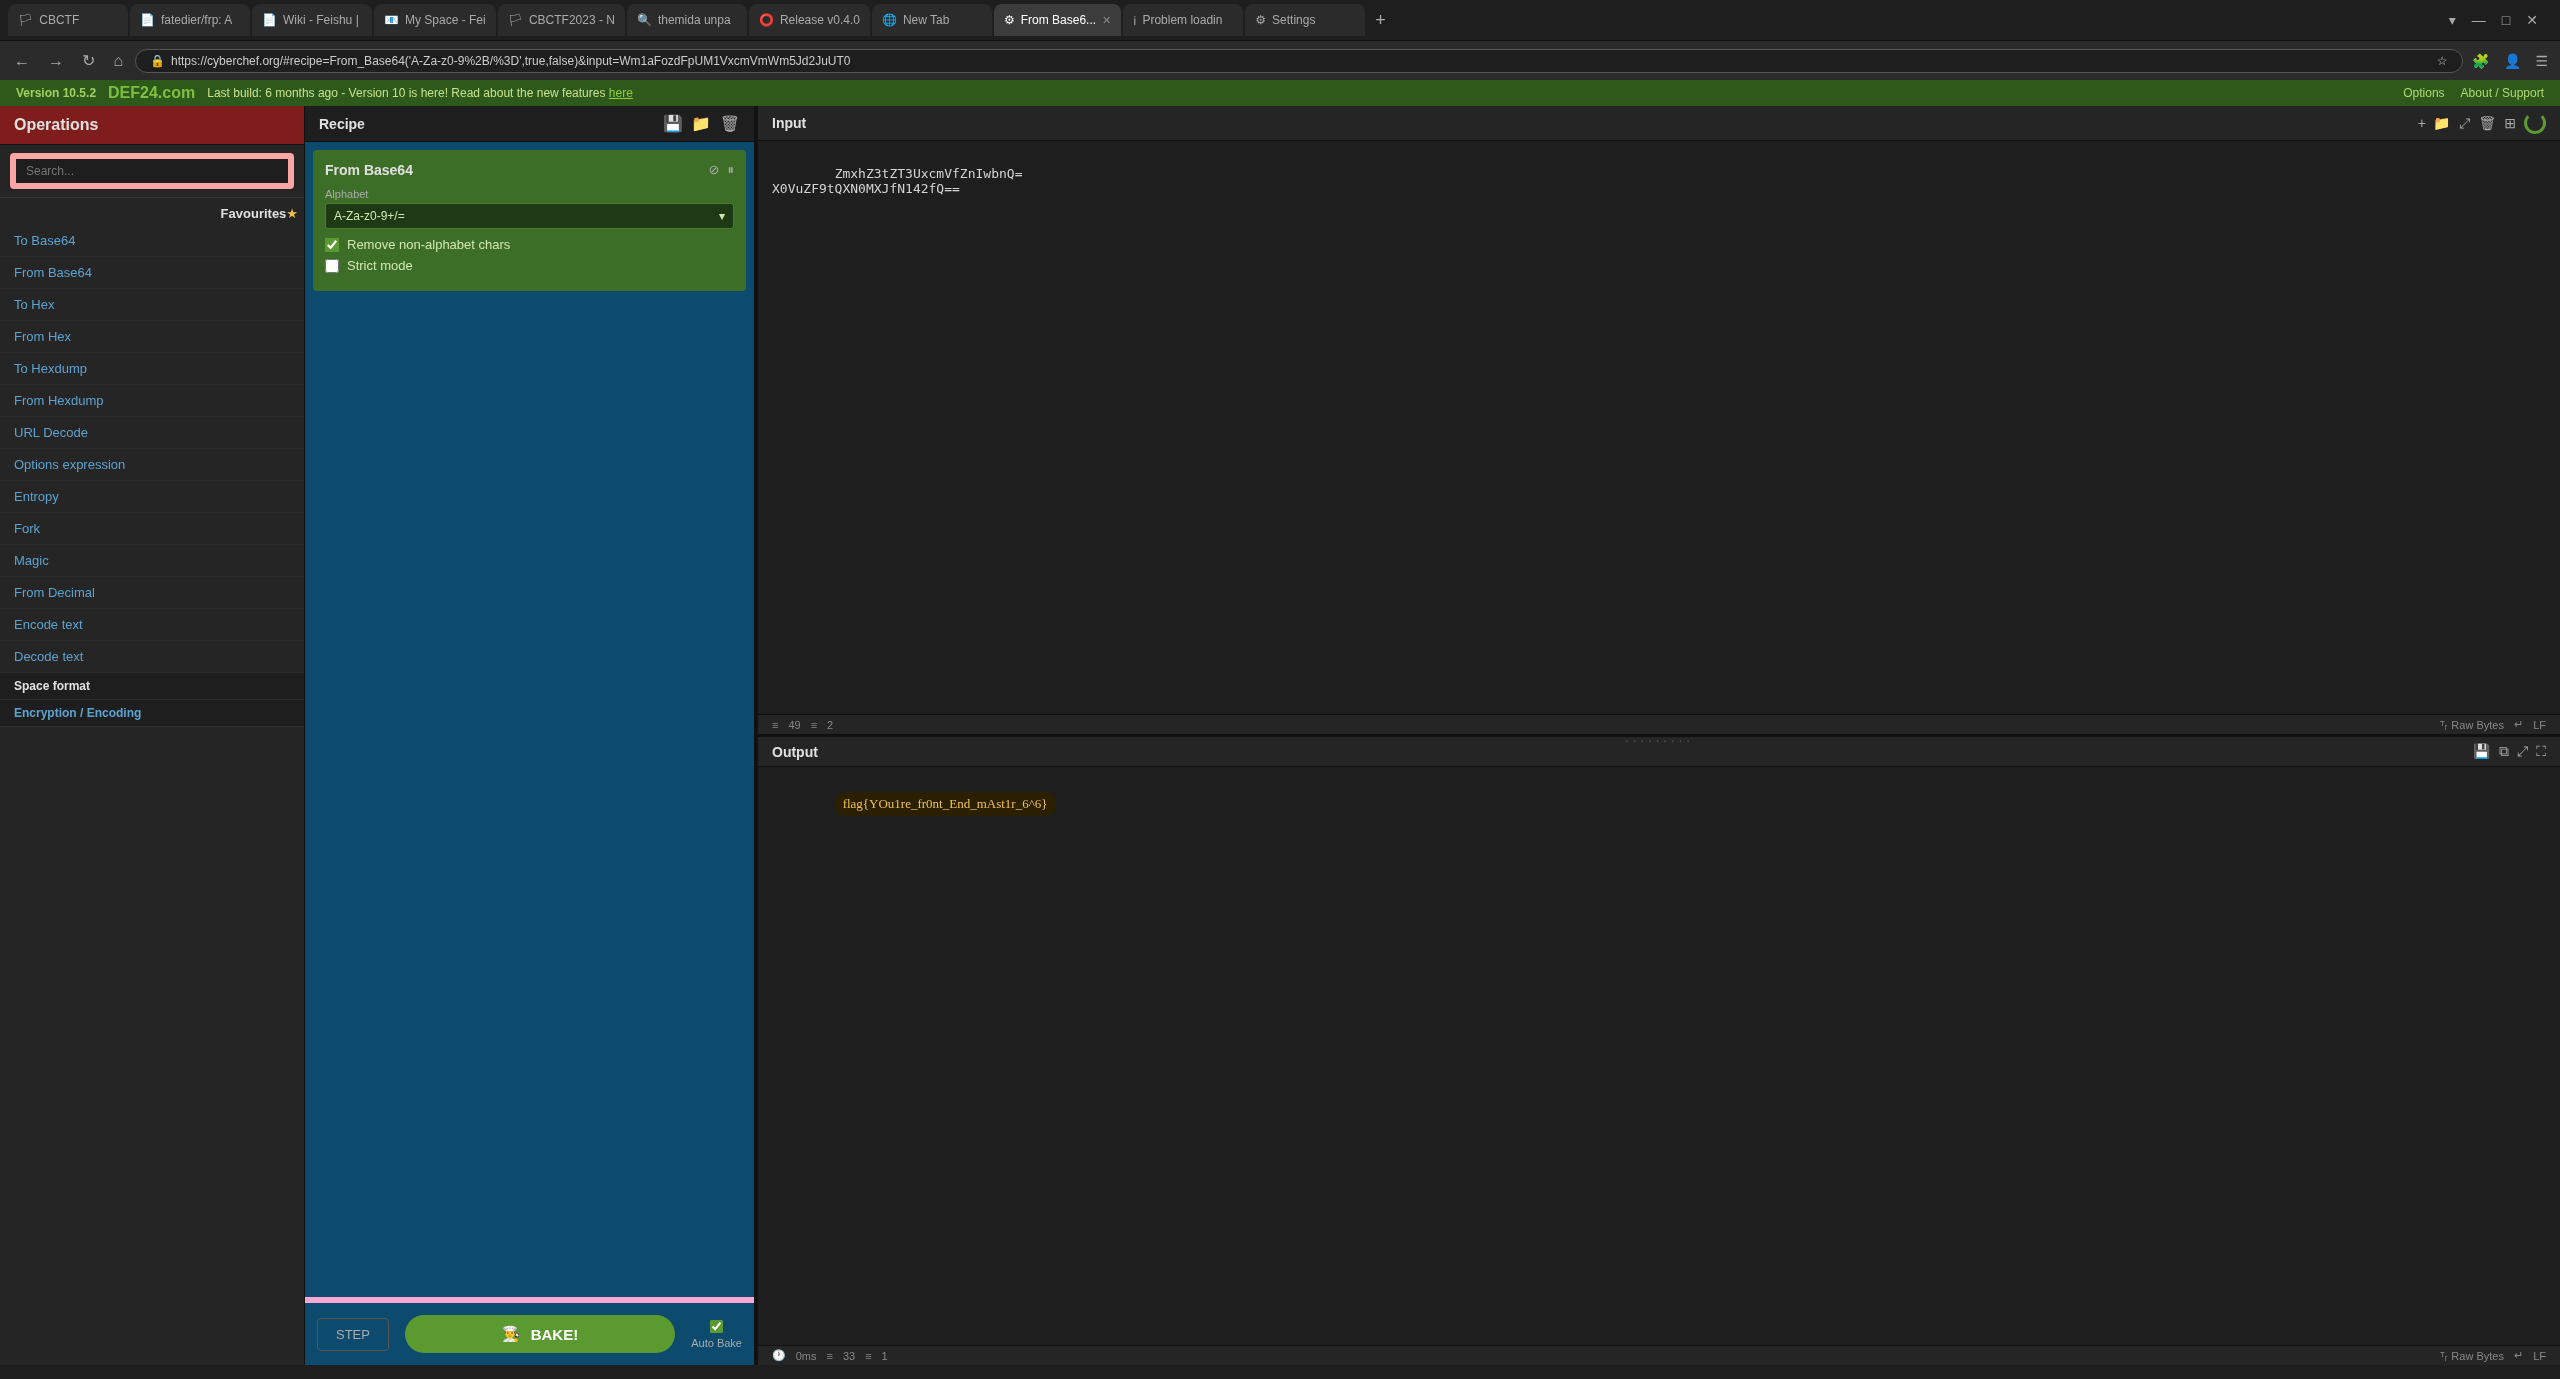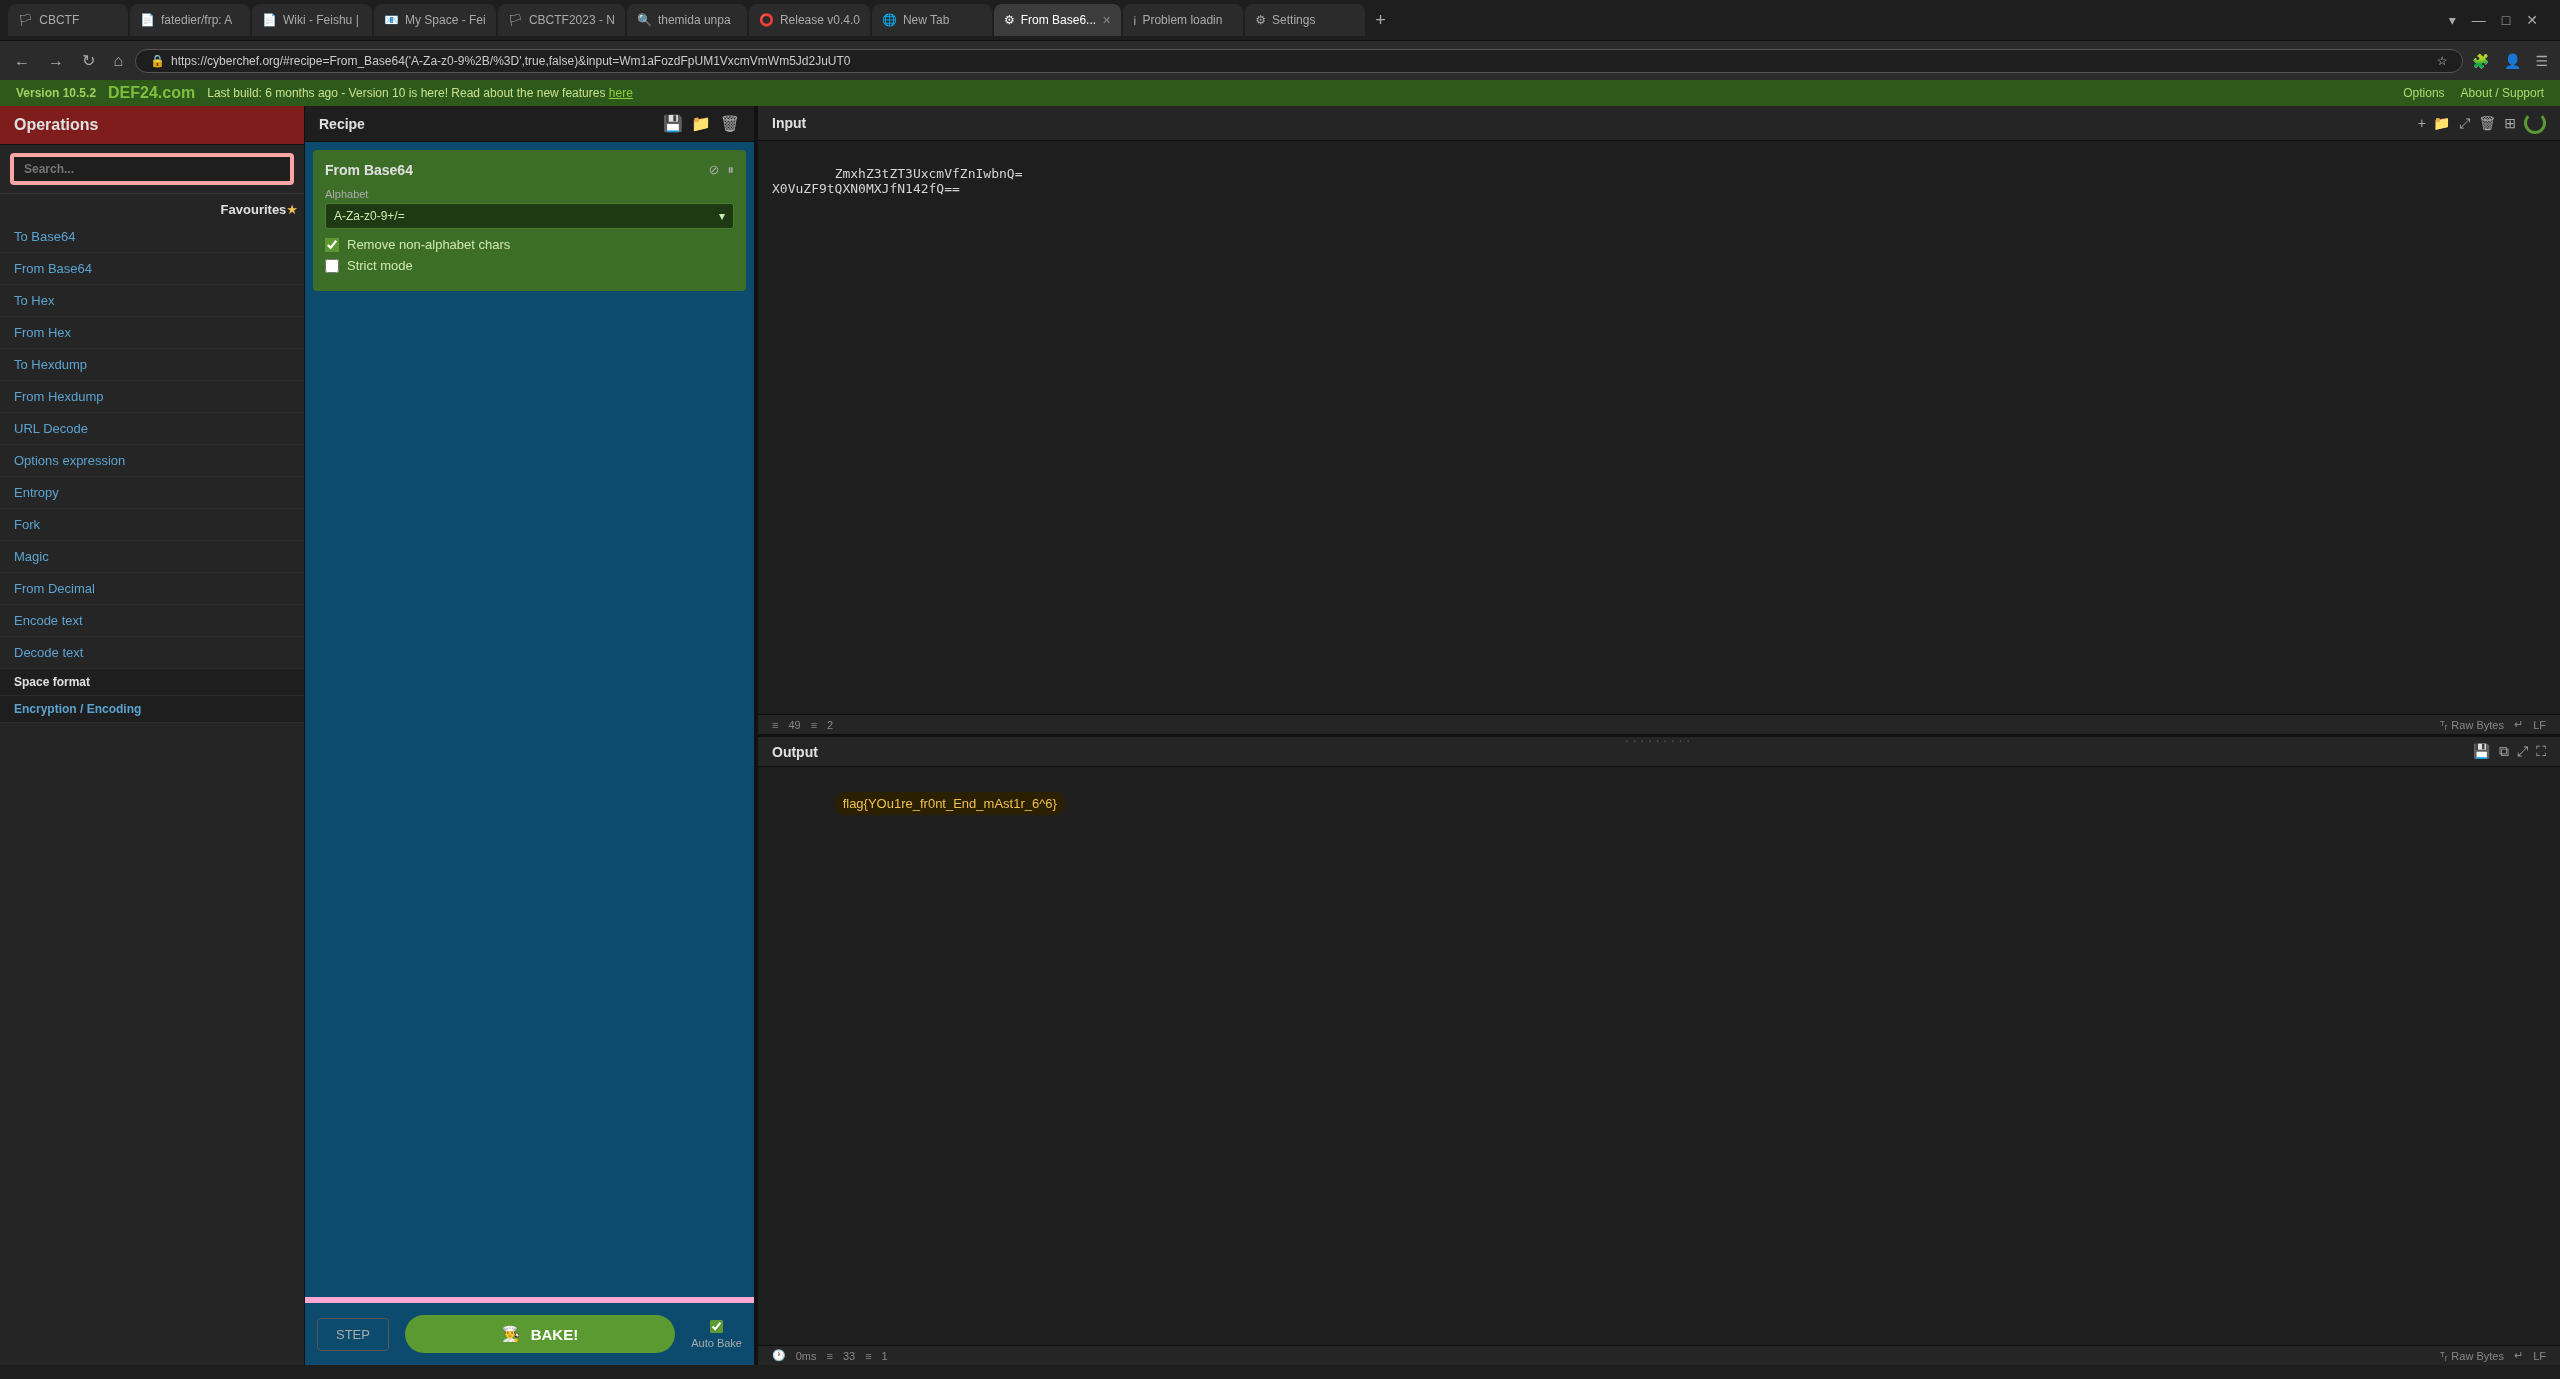--- a/index.html
+++ b/index.html
@@ -29,21 +29,21 @@
     .info-bar .right { display: flex; gap: 16px; color: #b0d870; }
     .info-bar .right span { cursor: pointer; }
 
     
     .main-layout { display: flex; height: calc(1379px - 120px); }
 
     
     .sidebar { width: 305px; background: #252526; border-right: 1px solid #111; display: flex; flex-direction: column; overflow: hidden; }
     .sidebar-header { background: #7f1d1d; padding: 10px 14px; font-size: 16px; font-weight: bold; color: #e0e0e0; border-bottom: 1px solid #111; }
     .sidebar-search { padding: 8px 10px; background: #252526; border-bottom: 1px solid #333; }
-    .sidebar-search input { width: 100%; background: #1e1e1e; border: 4px solid #fca5a5; border-radius: 4px; padding: 5px 10px; color: #ccc; font-size: 12px; outline: none; font-weight: bold; }
+    .sidebar-search input { width: 100%; background: #1e1e1e; border: 6px solid #fca5a5; border-radius: 4px; padding: 5px 10px; color: #ccc; font-size: 12px; outline: none; }
     .sidebar-section { padding: 8px 6px 4px; display: flex; align-items: center; justify-content: flex-end; }
     .sidebar-section-label { font-size: 13px; font-weight: bold; color: #e0e0e0; }
     .sidebar-list { overflow-y: auto; flex: 1; }
     .sidebar-item { padding: 8px 14px; color: #5ba3d0; font-size: 13px; cursor: pointer; border-bottom: 1px solid #2a2a2a; }
     .sidebar-item.section-header { color: #e0e0e0; font-weight: bold; background: #1e1e1e; padding: 6px 14px; font-size: 12px; cursor: default; }
 
     
     .recipe-panel { width: 450px; background: #0c4a6e; border-right: 1px solid #111; display: flex; flex-direction: column; }
     .panel-header { display: flex; align-items: center; justify-content: space-between; padding: 8px 14px; background: #1e1e1e; border-bottom: 1px solid #111; }
     .panel-title { font-size: 14px; font-weight: bold; color: #e0e0e0; }
@@ -74,21 +74,21 @@
     .io-panels { flex: 1; display: flex; flex-direction: column; background: #1e1e1e; }
     .io-panel { flex: 1; display: flex; flex-direction: column; }
     .io-panel-header { display: flex; align-items: center; justify-content: space-between; padding: 6px 14px; background: #252526; border-bottom: 1px solid #111; }
     .io-panel-actions { display: flex; gap: 8px; color: #aaa; font-size: 14px; }
     .io-panel-actions span { cursor: pointer; }
     .io-panel-content { flex: 1; padding: 10px 14px; font-family: monospace; font-size: 13px; color: #d4d4d4; background: #1e1e1e; white-space: pre-wrap; word-break: break-all; }
     .io-divider { height: 3px; background: #111; position: relative; display: flex; align-items: center; justify-content: center; }
     .io-divider-dots { color: #555; letter-spacing: 3px; font-size: 14px; position: absolute; top: -2px; }
     .io-status { display: flex; align-items: center; gap: 10px; padding: 3px 14px; background: #252526; font-size: 11px; color: #888; border-top: 1px solid #111; }
 
-    .output-text { background: #2a2000; color: #f0c050; padding: 4px 8px; border-radius: 11px; font-family: Liberation Sans, sans-serif; font-size: 13px; display: inline-block; }
+    .output-text { background: #2a2000; color: #f0c050; padding: 4px 8px; border-radius: 11px; font-family: Liberation Serif, serif; font-size: 13px; display: inline-block; }
 
     .vertical-divider { width: 3px; background: #111; cursor: col-resize; }
     .input-header-row { display: flex; align-items: center; justify-content: space-between; padding: 6px 14px; background: #252526; border-bottom: 1px solid #111; }
     .input-actions-right { display: flex; align-items: center; gap: 8px; color: #aaa; font-size: 14px; }
   </style>
 </head>
 <body>
 
 <div>
 

